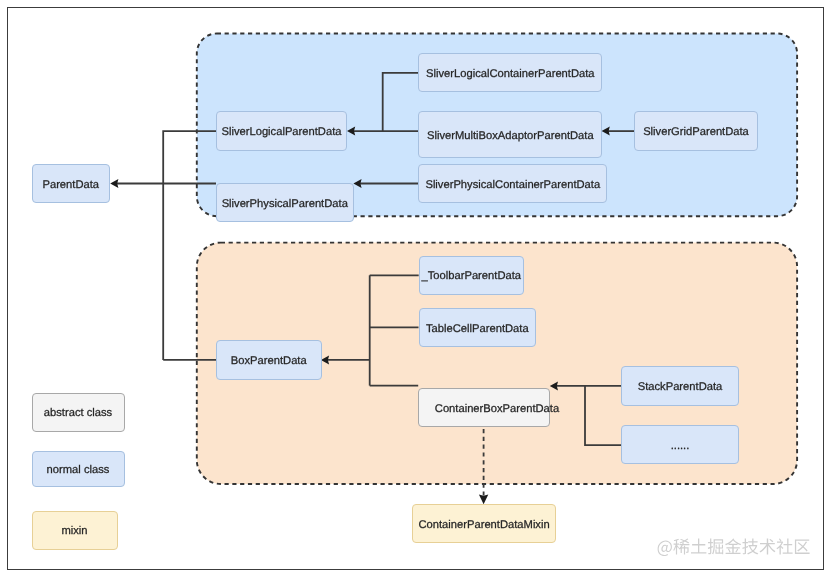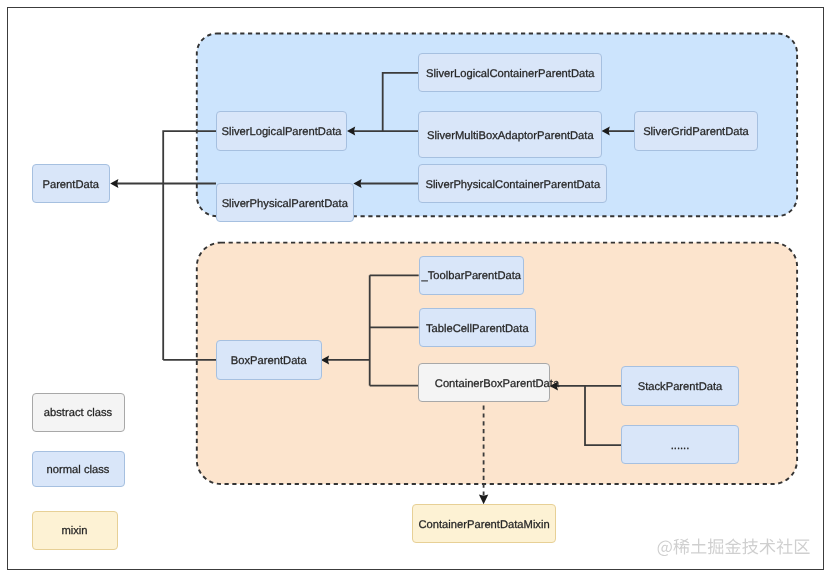--- a/index.html
+++ b/index.html
@@ -99,21 +99,21 @@
   </div>
 
   <div class="node n-blue" style="left:418.7px;top:255.6px;width:105.2px;height:39.6px;">
     <span>_ToolbarParentData</span>
   </div>
 
   <div class="node n-blue" style="left:418.5px;top:307.8px;width:117.7px;height:39.5px;">
     <span>TableCellParentData</span>
   </div>
 
-  <div class="node n-abstract" style="left:418.2px;top:363px;width:131.6px;height:39.4px;padding-left:26px;">
+  <div class="node n-abstract" style="left:418.2px;top:388px;width:131.6px;height:39.4px;padding-left:26px;">
     <span>ContainerBoxParentData</span>
   </div>
 
   <div class="node n-blue" style="left:621px;top:366.4px;width:118px;height:39.6px;">
     <span>StackParentData</span>
   </div>
 
   <div class="node n-blue" style="left:621px;top:425.3px;width:118px;height:39px;">
     <span>......</span>
   </div>

